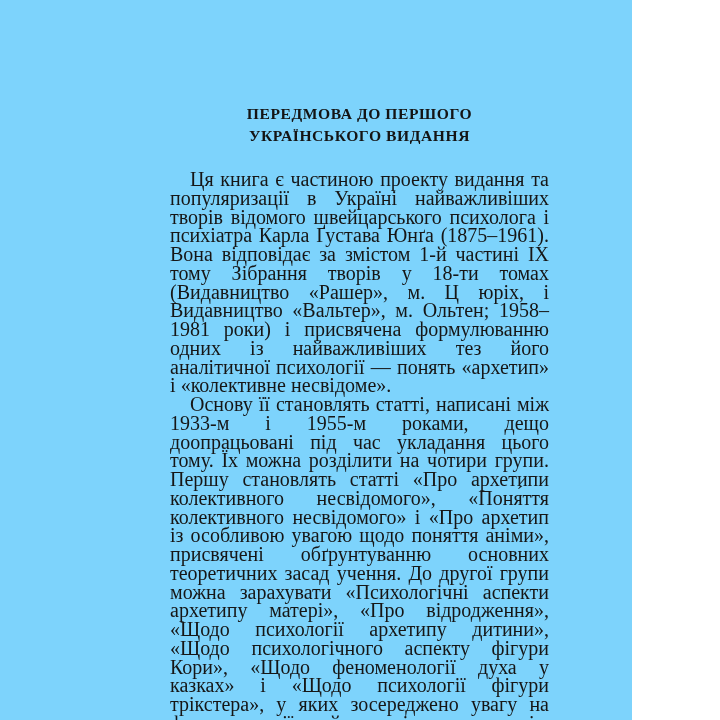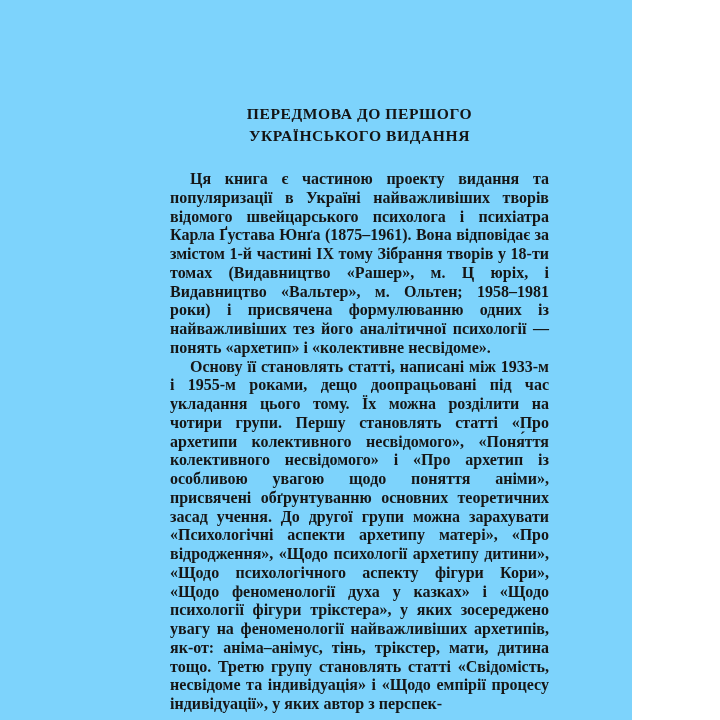--- a/index.html
+++ b/index.html
@@ -46,30 +46,29 @@
 
   .body-copy {
     margin: 0;
     padding: 0;
     margin-top: 24px;
   }
 
   .para {
     margin: 0;
     padding: 0;
-    font-size: 16px;
+    font-size: 20px;
     line-height: 18.75px;
     text-align: justify;
     text-justify: inter-word;
     text-indent: 20px;
     color: #161616;
     hyphens: manual;
     -webkit-hyphens: manual;
     word-spacing: 0.1px;
-    font-weight: bold;
   }
 
   .para + .para {
     margin-top: 0;
   }
 </style>
 </head>
 <body>
 
 <div class="page">

